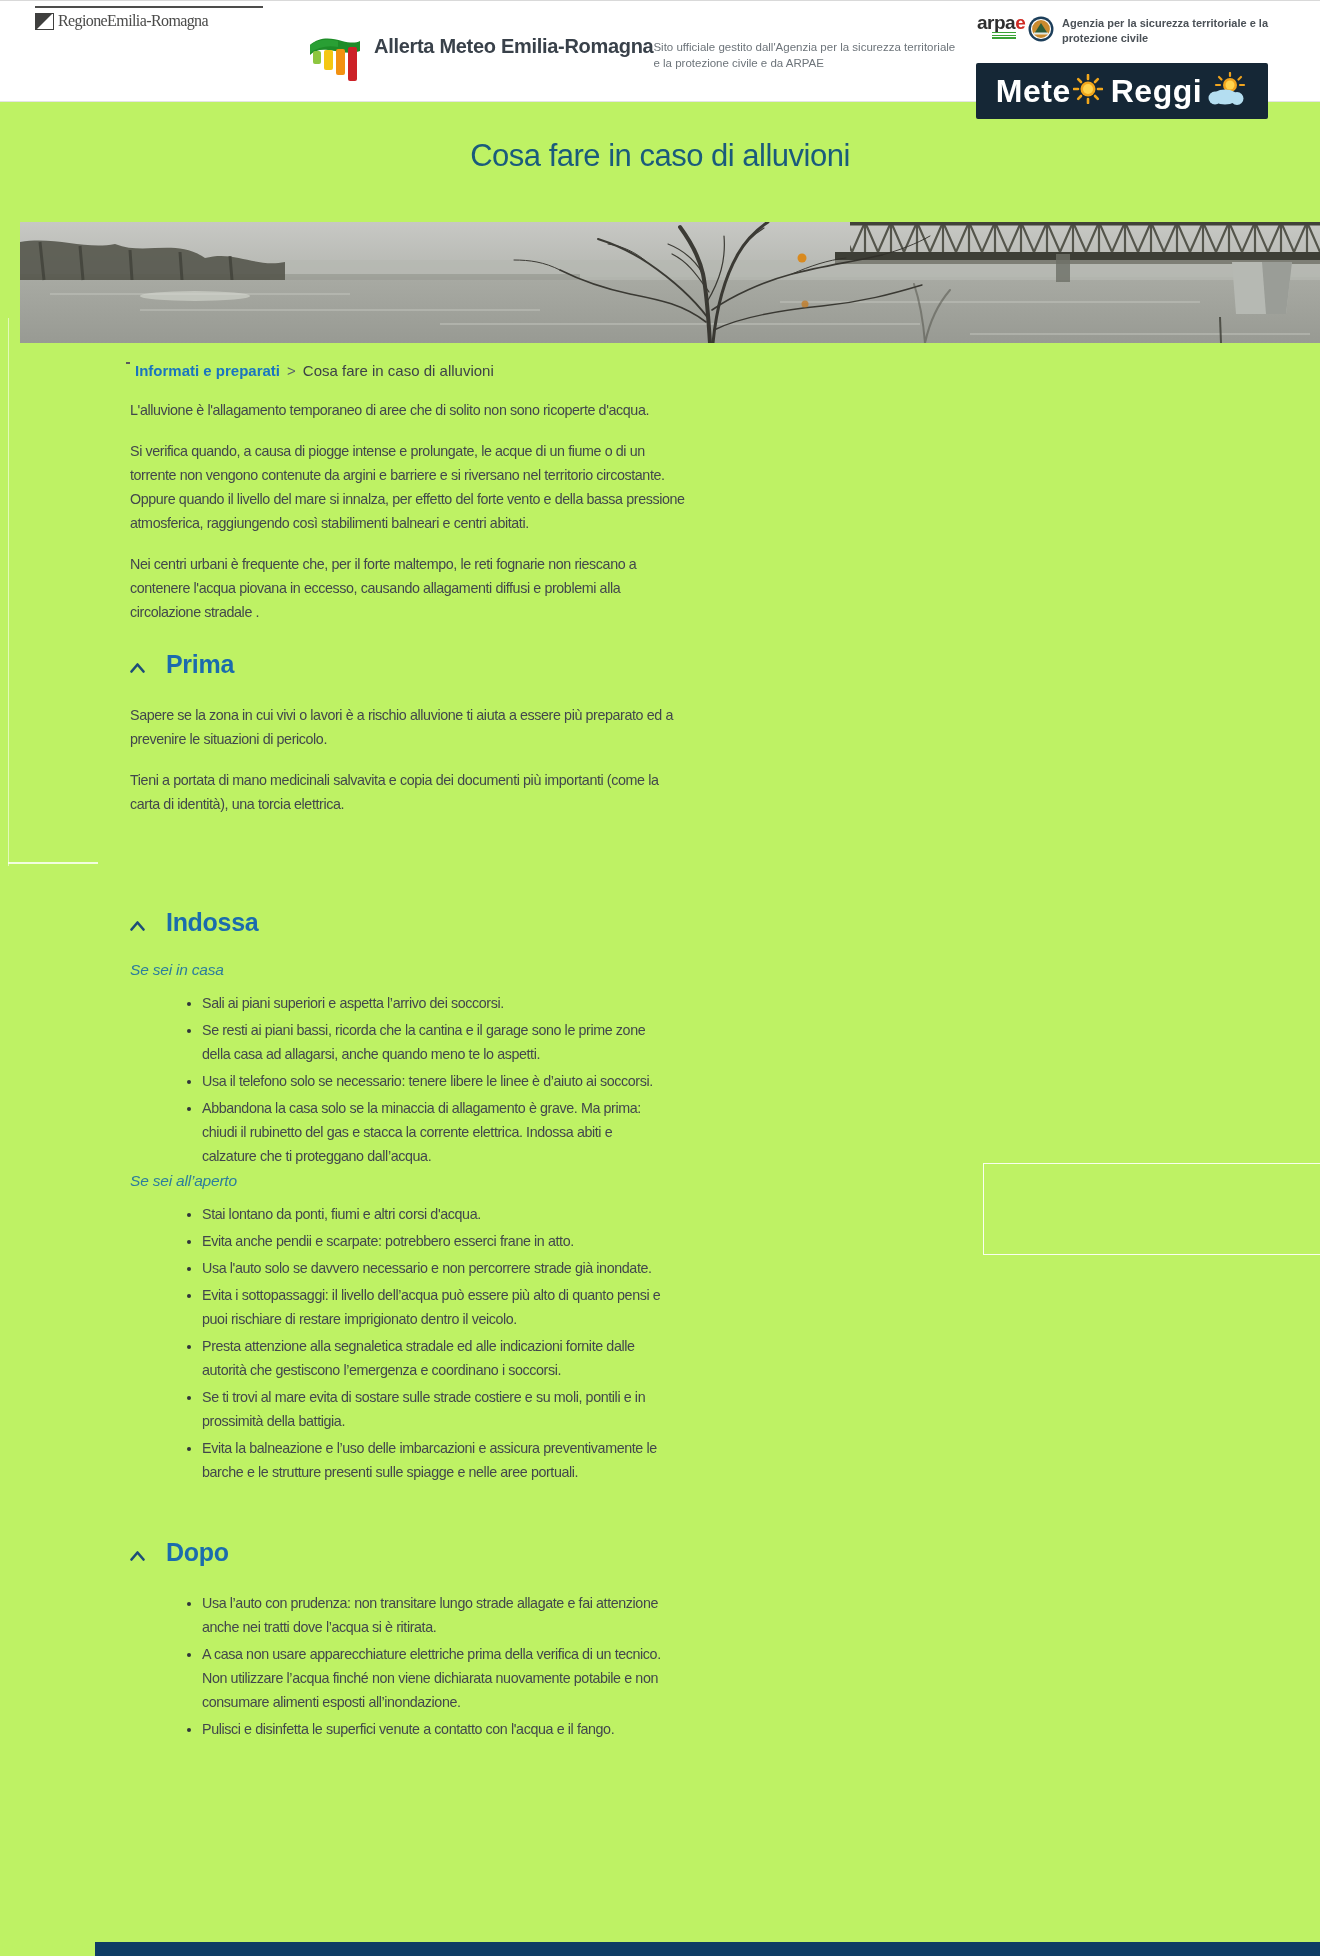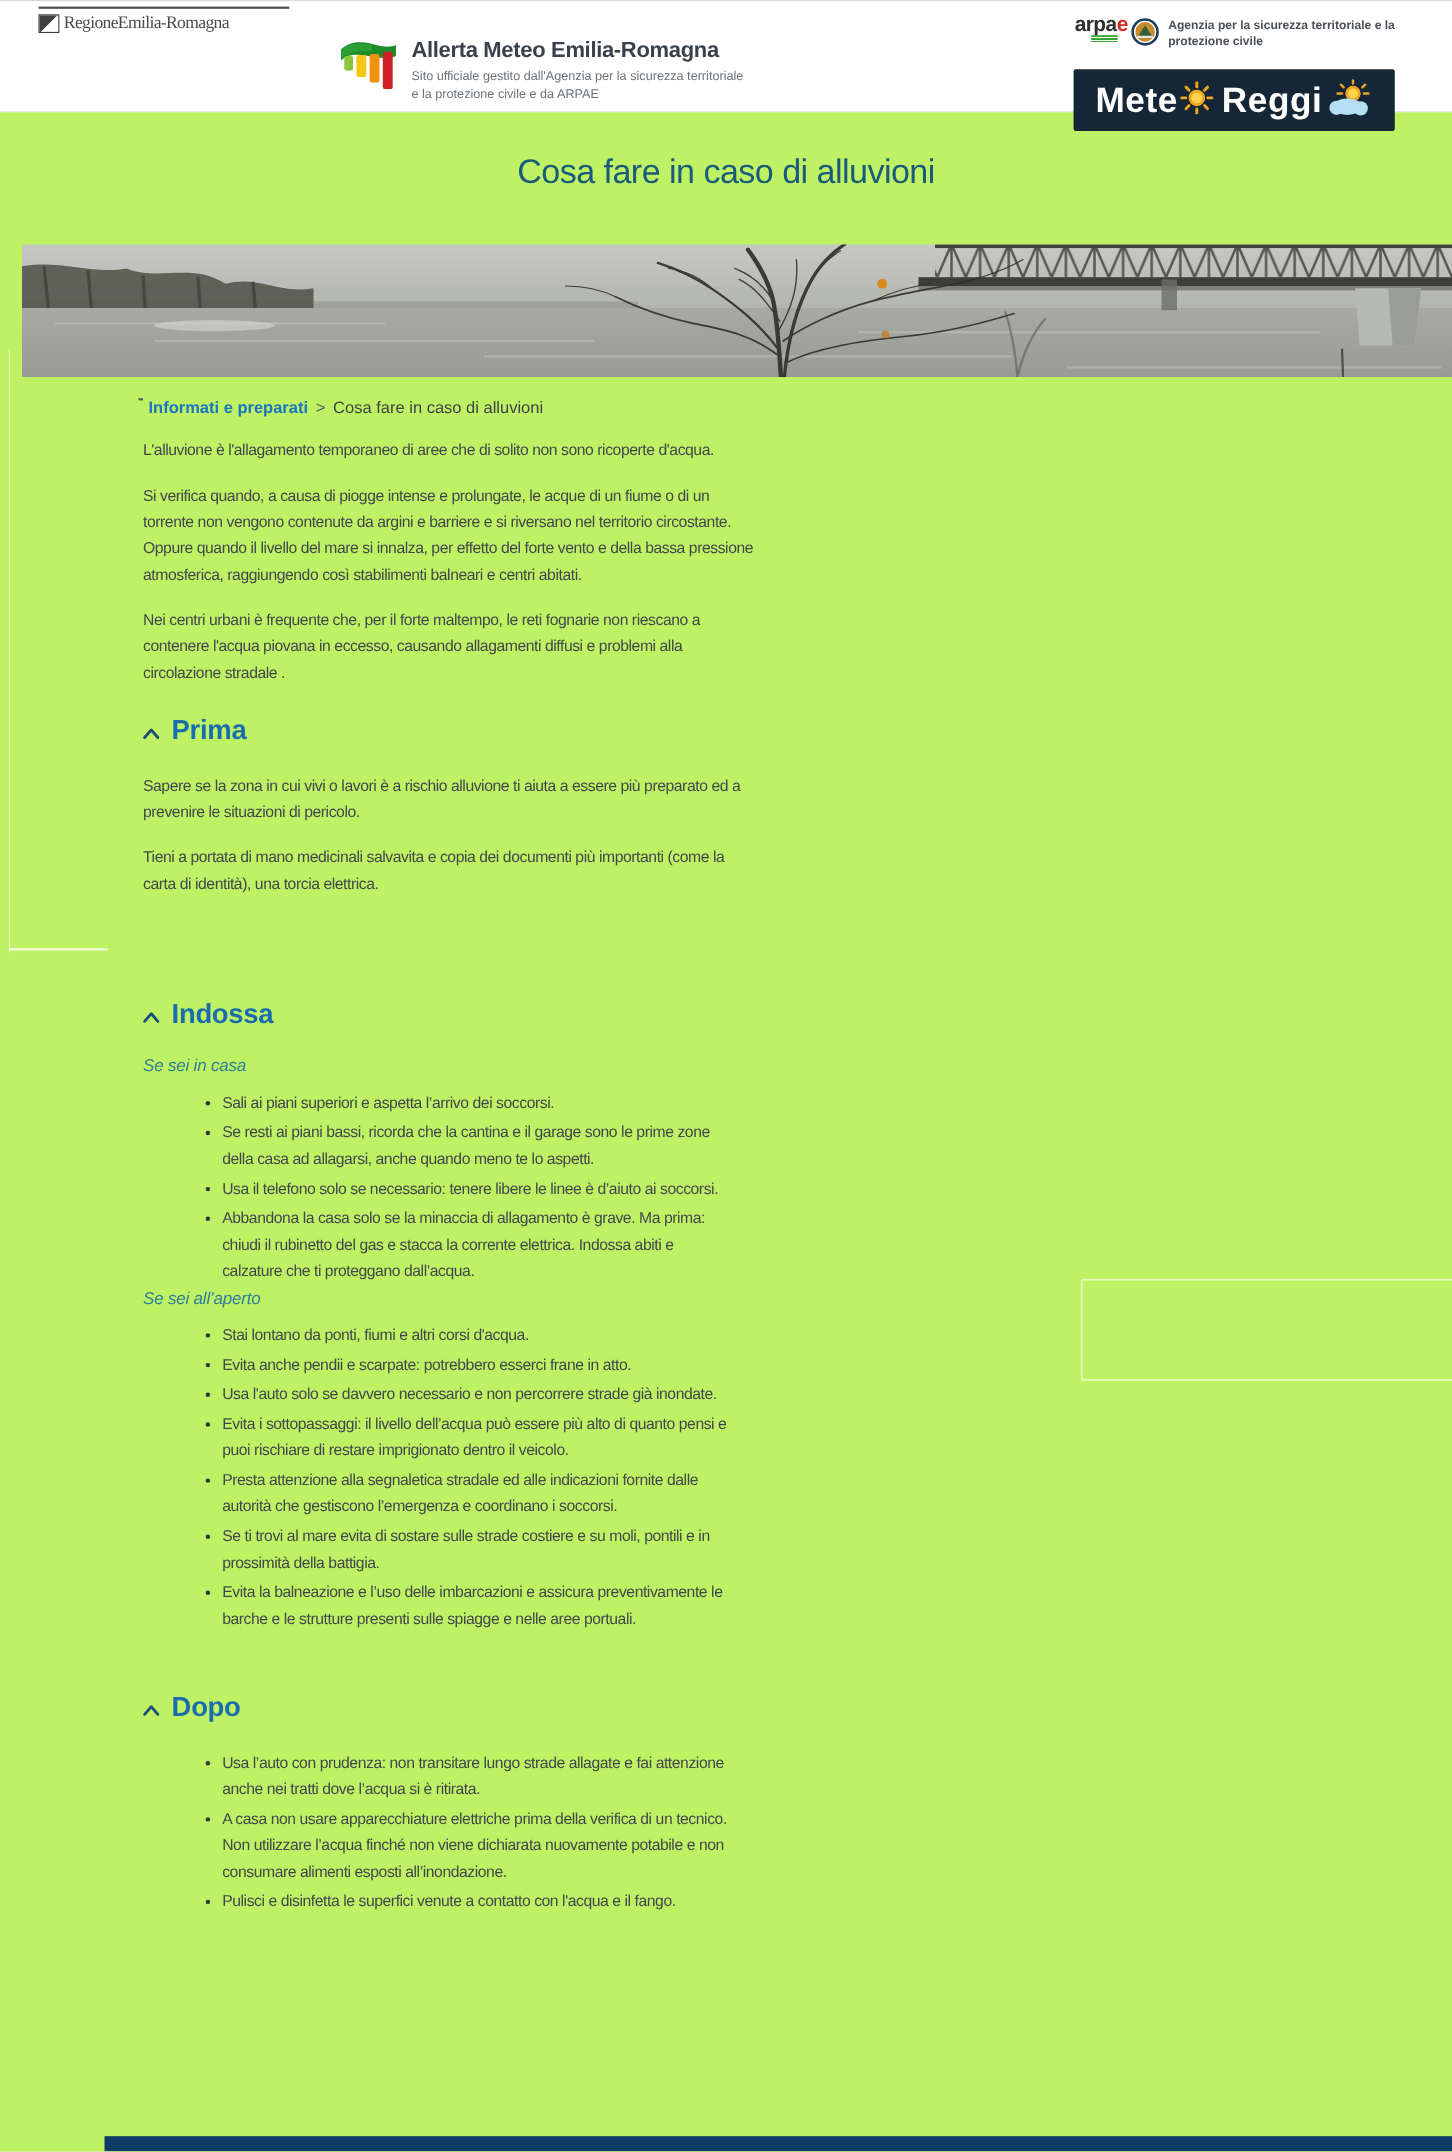--- a/index.html
+++ b/index.html
@@ -9,21 +9,21 @@
   
   .header{position:absolute;left:0;top:0;width:1320px;height:100px;background:#ffffff;
           border-top:1px solid #d9d9d9;border-bottom:1px solid #e4e5e4;}
   .rer-logo{position:absolute;left:35px;top:5px;width:228px;border-top:2px solid #4d4d4c;
             padding-top:4px;display:flex;align-items:center;gap:4px;cursor:pointer;}
   .rer-glyph{width:17px;height:15px;background:linear-gradient(135deg,#3f3f3e 48%,#ffffff 52%);
              border:1px solid #3f3f3e;flex:0 0 auto;}
   .rer-text{font-family:"Liberation Serif",serif;font-size:16px;color:#4a4a49;letter-spacing:-0.6px;white-space:nowrap;}
 
   .site-logo{position:absolute;left:308px;top:34px;display:flex;gap:12px;cursor:pointer;}
-  .site-logo-text{display:flex;flex-direction:column;}
+  .site-logo-text{display:flex;}
   .site-title{font-size:20px;font-weight:700;color:#39414a;letter-spacing:-0.3px;}
   .site-subtitle{margin-top:5px;width:302px;font-size:11.5px;line-height:1.35;color:#6d747a;}
 
   .arpae{position:absolute;left:977px;top:13px;display:flex;flex-direction:column;align-items:flex-start;cursor:pointer;}
   .arpae-word{font-size:19px;font-weight:800;letter-spacing:-0.5px;line-height:17px;}
   .arpae-main{color:#2f2f2f;}
   .arpae-accent{color:#cf2a24;}
   .arpae-lines{margin-left:15px;margin-top:1px;width:24px;height:7px;
                background:repeating-linear-gradient(#3aa335 0 1.4px,transparent 1.4px 2.6px);}
   .agency{position:absolute;left:1028px;top:15px;display:flex;gap:8px;align-items:flex-start;cursor:pointer;}
@@ -43,21 +43,21 @@
   
   .breadcrumb{position:absolute;left:126px;top:362px;display:flex;align-items:flex-start;font-size:15px;}
   .crumb-tick{width:4px;height:2px;background:#5a5a5a;margin-right:5px;}
   .crumb-link{color:#1a74c0;font-weight:700;cursor:pointer;text-decoration:none;}
   .crumb-sep{color:#55606a;margin:0 7px;font-weight:400;}
   .crumb-current{color:#3d4247;}
 
   
   .article{position:absolute;left:130px;top:392px;width:556px;padding-top:6px;color:#42474c;}
   .article p{margin:0 0 17px;font-size:14.3px;line-height:24px;letter-spacing:-0.4px;}
-  .sec{display:flex;align-items:center;gap:11px;margin:26px 0 24px;cursor:pointer;}
+  .sec{display:flex;align-items:center;gap:21px;margin:26px 0 24px;cursor:pointer;}
   .sec .sec-label{font-size:25px;font-weight:600;color:#1b6cad;letter-spacing:-0.3px;}
   .sec.durante{margin-top:92px;}
   .sec.dopo{margin-top:54px;}
   .subhead{margin:16px 0 12px;font-size:15.5px;font-style:italic;color:#2d7d9c;letter-spacing:-0.2px;}
   .article ul{margin:0 16px 4px;padding-left:56px;list-style:disc;}
   .article li{margin:0 0 3px;font-size:14.3px;line-height:24px;letter-spacing:-0.4px;color:#42474c;}
   .article li::marker{color:#30343a;font-size:13px;}
 
   
   .widget-frame{position:absolute;left:983px;top:1163px;width:345px;height:90px;

